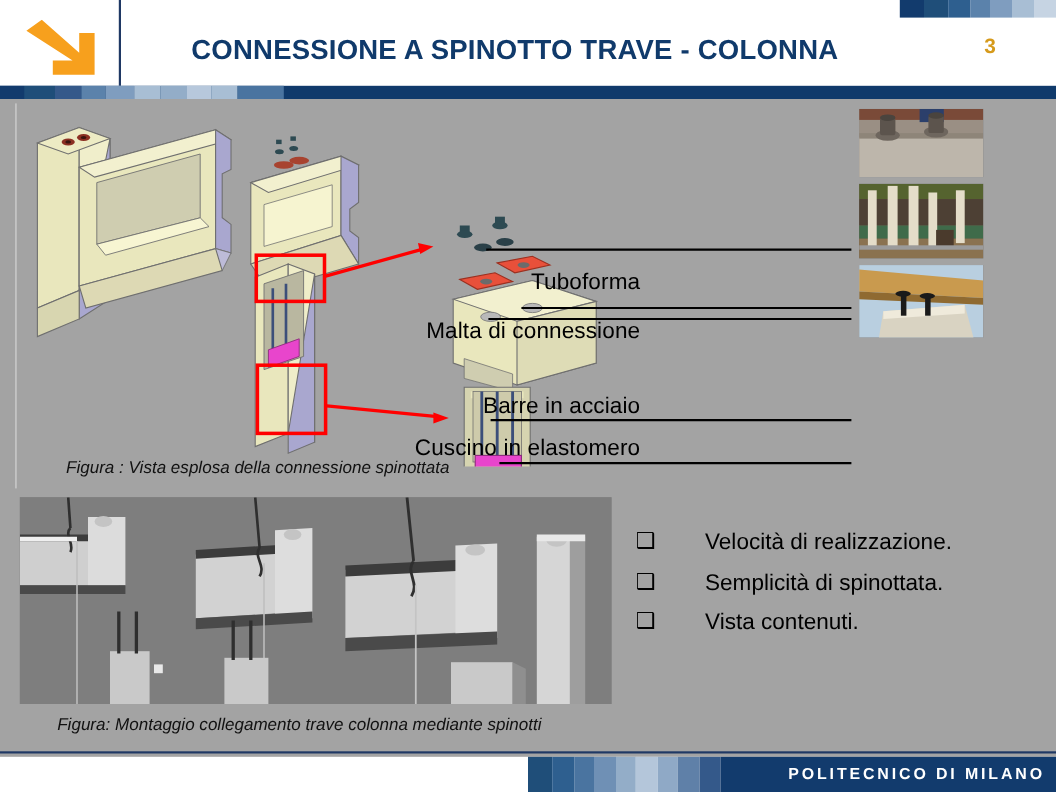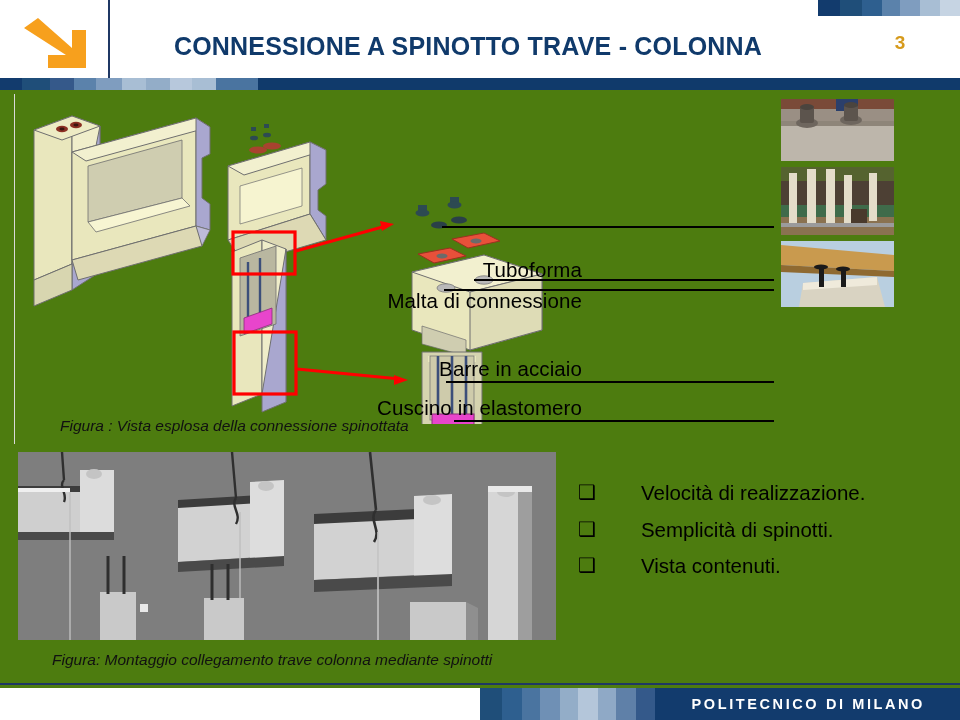--- a/index.html
+++ b/index.html
@@ -1,18 +1,18 @@
 <!DOCTYPE html>
 <html><head>
 <meta charset="utf-8">
 <style>
   html,body{margin:0;padding:0;background:#fff;}
   body{width:960px;height:720px;overflow:hidden;
        font-family:"Liberation Sans",sans-serif;color:#000;}
-  .slide{position:relative;width:960px;height:720px;background:#4d7c0f;}
+  .slide{position:relative;width:960px;height:720px;background:#a3a3a3;}
 
   
   .hdr{position:absolute;left:0;top:0;width:960px;height:84px;background:#fff;}
   .hdr-rule{position:absolute;left:108px;top:0;width:2px;height:78px;background:#1f3864;}
   .logo-arrow{position:absolute;left:18px;top:18px;width:70px;height:54px;}
   .title{position:absolute;left:118px;top:26px;width:700px;height:40px;
          display:flex;align-items:center;justify-content:center;
          font-size:25px;font-weight:bold;color:#103a6b;letter-spacing:.2px;
          white-space:nowrap;}
   .pagenum{position:absolute;left:885px;top:32px;width:30px;
@@ -48,21 +48,21 @@
   .bullet{display:flex;align-items:flex-start;margin-bottom:15px;}
   .bullet .bx{font-size:20px;line-height:1;margin-right:9px;color:#000;}
   .bullet .btxt{font-size:20.5px;line-height:1.05;color:#000;white-space:nowrap;margin-left:36px;}
 
   
   .foot-line{position:absolute;left:0;top:683px;width:960px;height:2px;background:#1f3864;}
   .footer{position:absolute;left:0;top:688px;width:960px;height:32px;background:#fff;}
   .foot-blocks{position:absolute;left:480px;top:0;height:32px;display:flex;}
   .foot-blocks i{display:block;height:100%;}
   .foot-right{position:absolute;left:655px;top:0;width:305px;height:32px;background:#123b6d;}
-  .foot-name{position:absolute;left:630px;top:0;width:295px;height:32px;
+  .foot-name{position:absolute;left:655px;top:0;width:295px;height:32px;
              display:flex;align-items:center;justify-content:flex-end;
              color:#fff;font-size:14.5px;font-weight:bold;letter-spacing:2.6px;}
 </style>
 </head>
 <body>
 
 <div class="slide">
 
   <div class="hdr">
 
@@ -207,21 +207,21 @@
 
       <g stroke="#000" stroke-width="2">
         <line x1="428" y1="133" x2="770" y2="133"></line>
         <line x1="460" y1="186" x2="770" y2="186"></line>
         <line x1="430" y1="196" x2="770" y2="196"></line>
         <line x1="432" y1="288" x2="770" y2="288"></line>
         <line x1="440" y1="327" x2="770" y2="327"></line>
       </g>
     </svg>
 
-    <div class="lbl" style="right:192px;top:164px;">Tuboforma</div>
+    <div class="lbl" style="right:192px;top:151px;">Tuboforma</div>
     <div class="lbl" style="right:192px;top:195px;">Malta di connessione</div>
     <div class="lbl" style="right:192px;top:263px;">Barre in acciaio</div>
     <div class="lbl" style="right:192px;top:302px;">Cuscino in elastomero</div>
   </div>
 
   <div class="thumb" style="left:781px;top:99px;width:113px;height:62px;">
     <svg width="113" height="62" viewBox="0 0 113 62">
       <rect width="113" height="62" fill="#9a8f84"></rect>
       <rect x="0" y="0" width="113" height="10" fill="#7a4a38"></rect>
       <rect x="55" y="0" width="22" height="12" fill="#2b3f6b"></rect>
@@ -331,21 +331,21 @@
     </svg>
   </div>
 
   <div class="bullets">
     <div class="bullet">
       <span class="bx">❑</span>
       <span class="btxt">Velocità di realizzazione.</span>
     </div>
     <div class="bullet">
       <span class="bx">❑</span>
-      <span class="btxt">Semplicità di spinotti.</span>
+      <span class="btxt">Semplicità di spinottata.</span>
     </div>
     <div class="bullet">
       <span class="bx">❑</span>
       <span class="btxt">Vista contenuti.</span>
     </div>
   </div>
 
   <div class="cap" style="left:52px;top:651px;">Figura: Montaggio collegamento trave colonna mediante spinotti</div>
 
   <div class="foot-line"></div>

